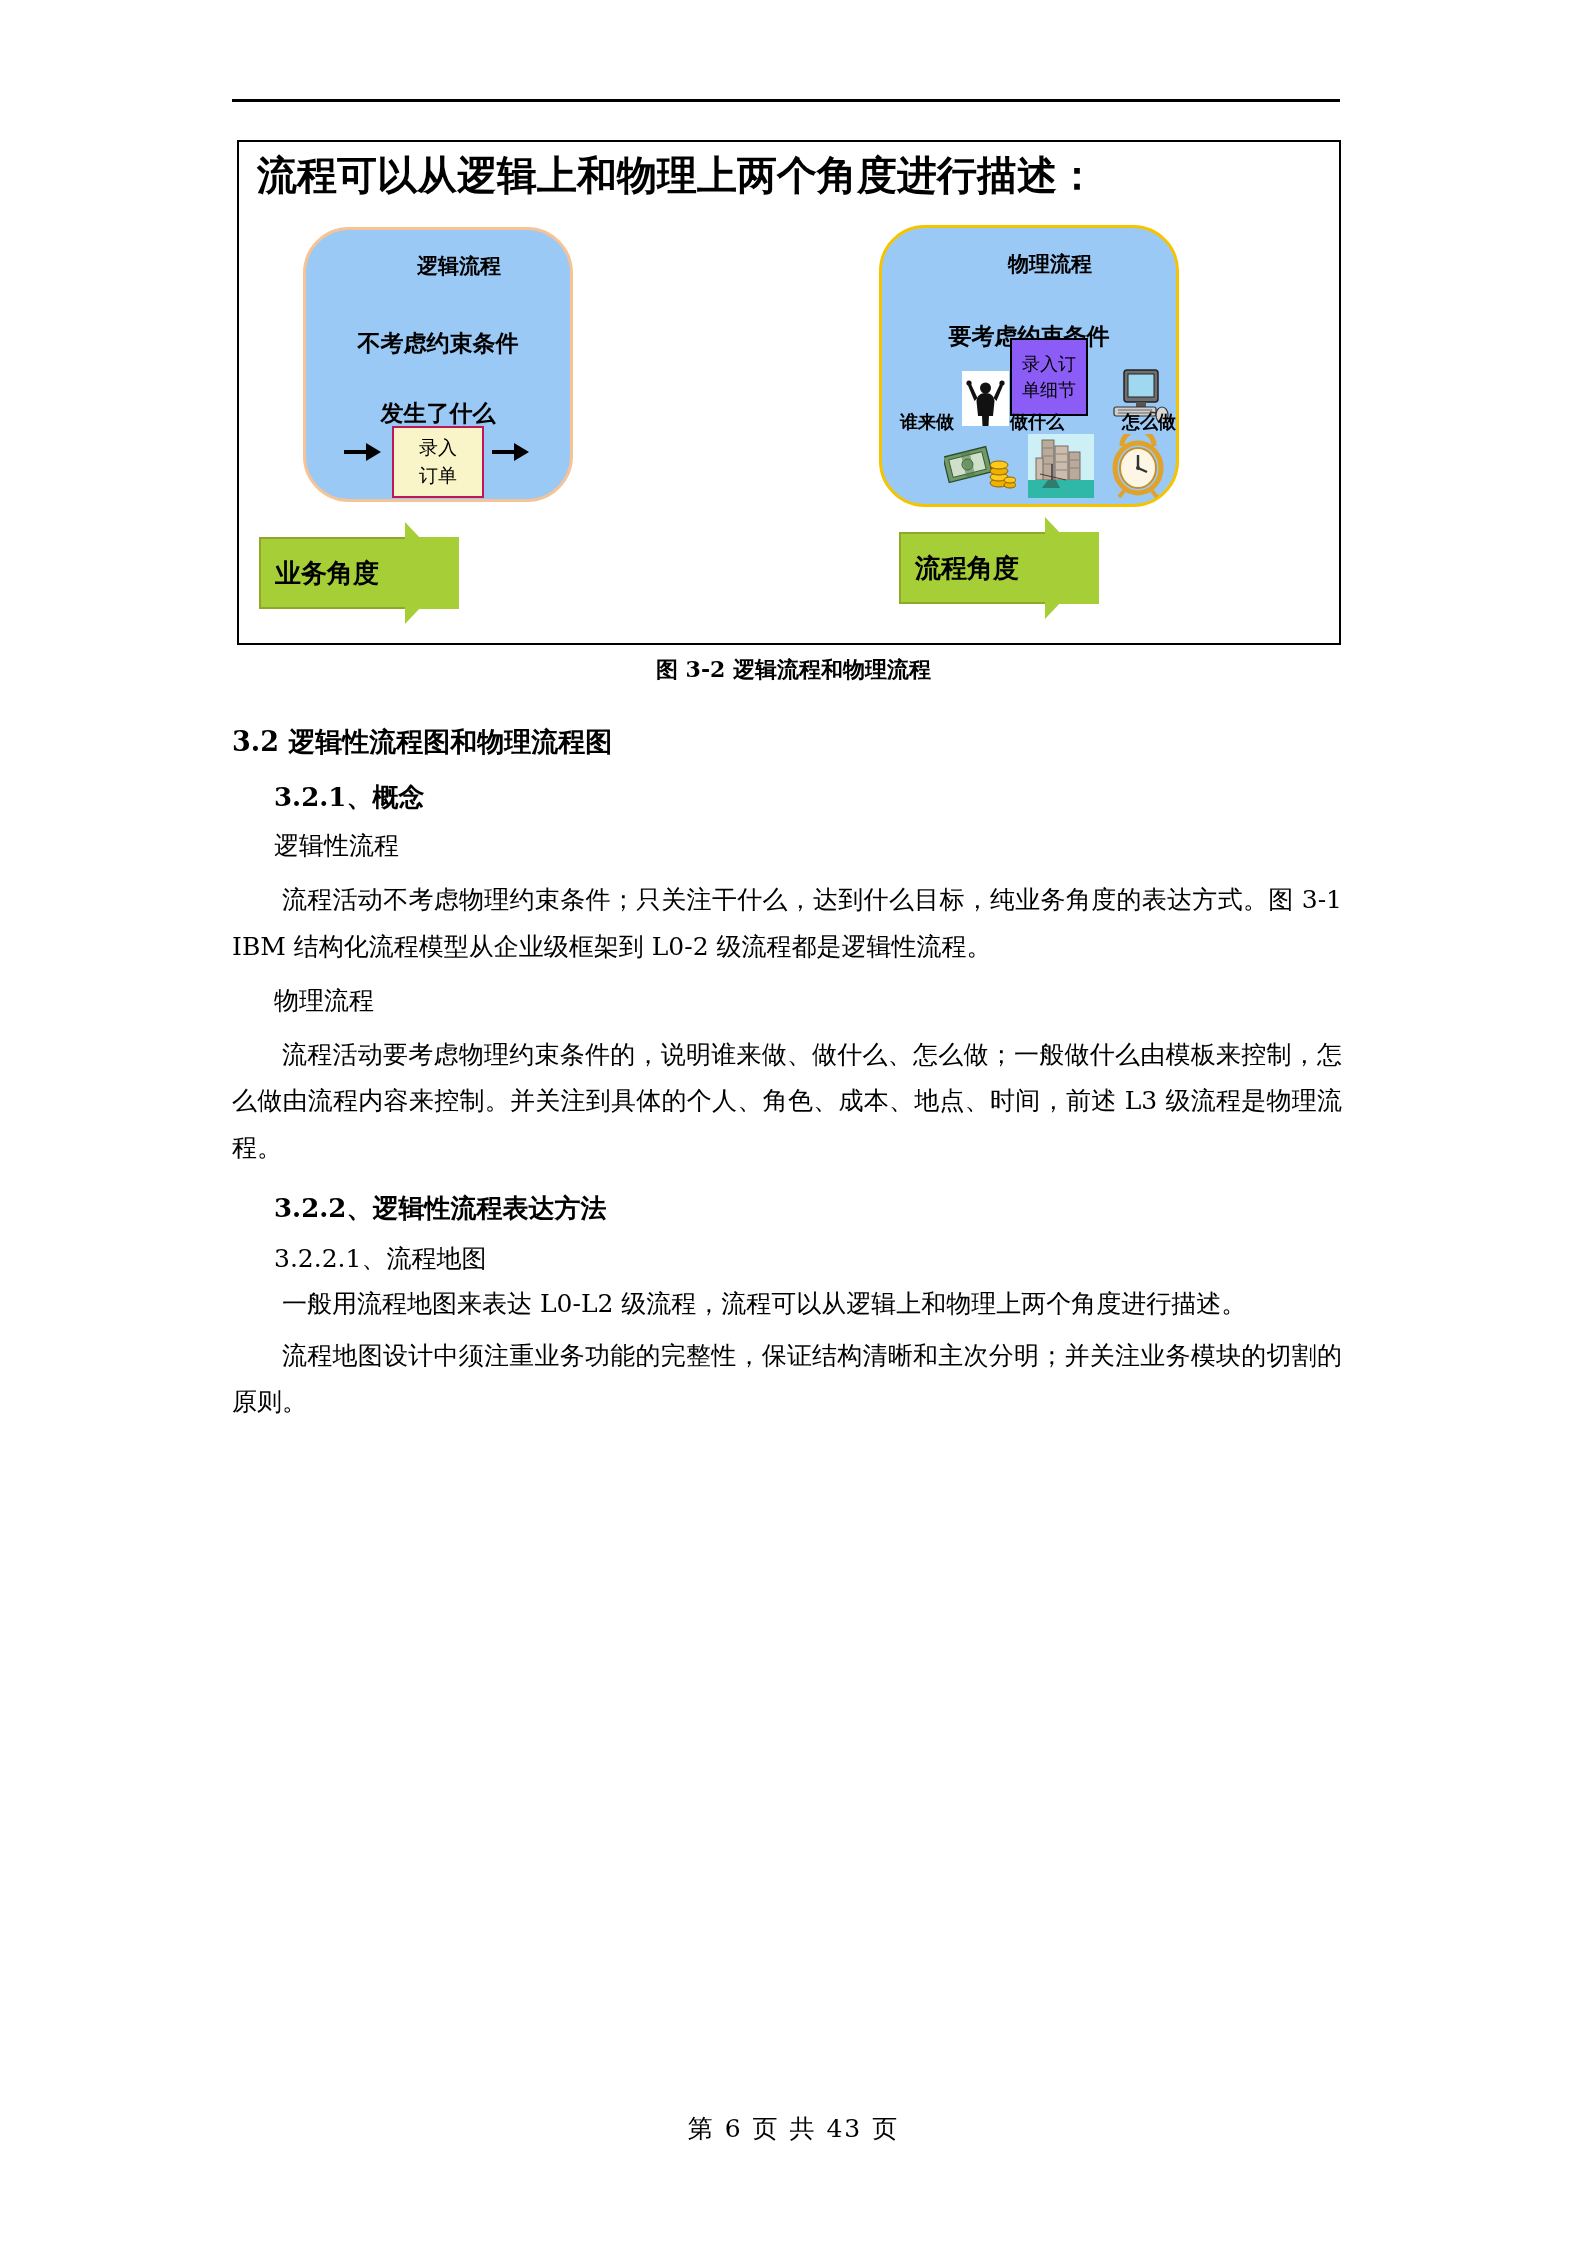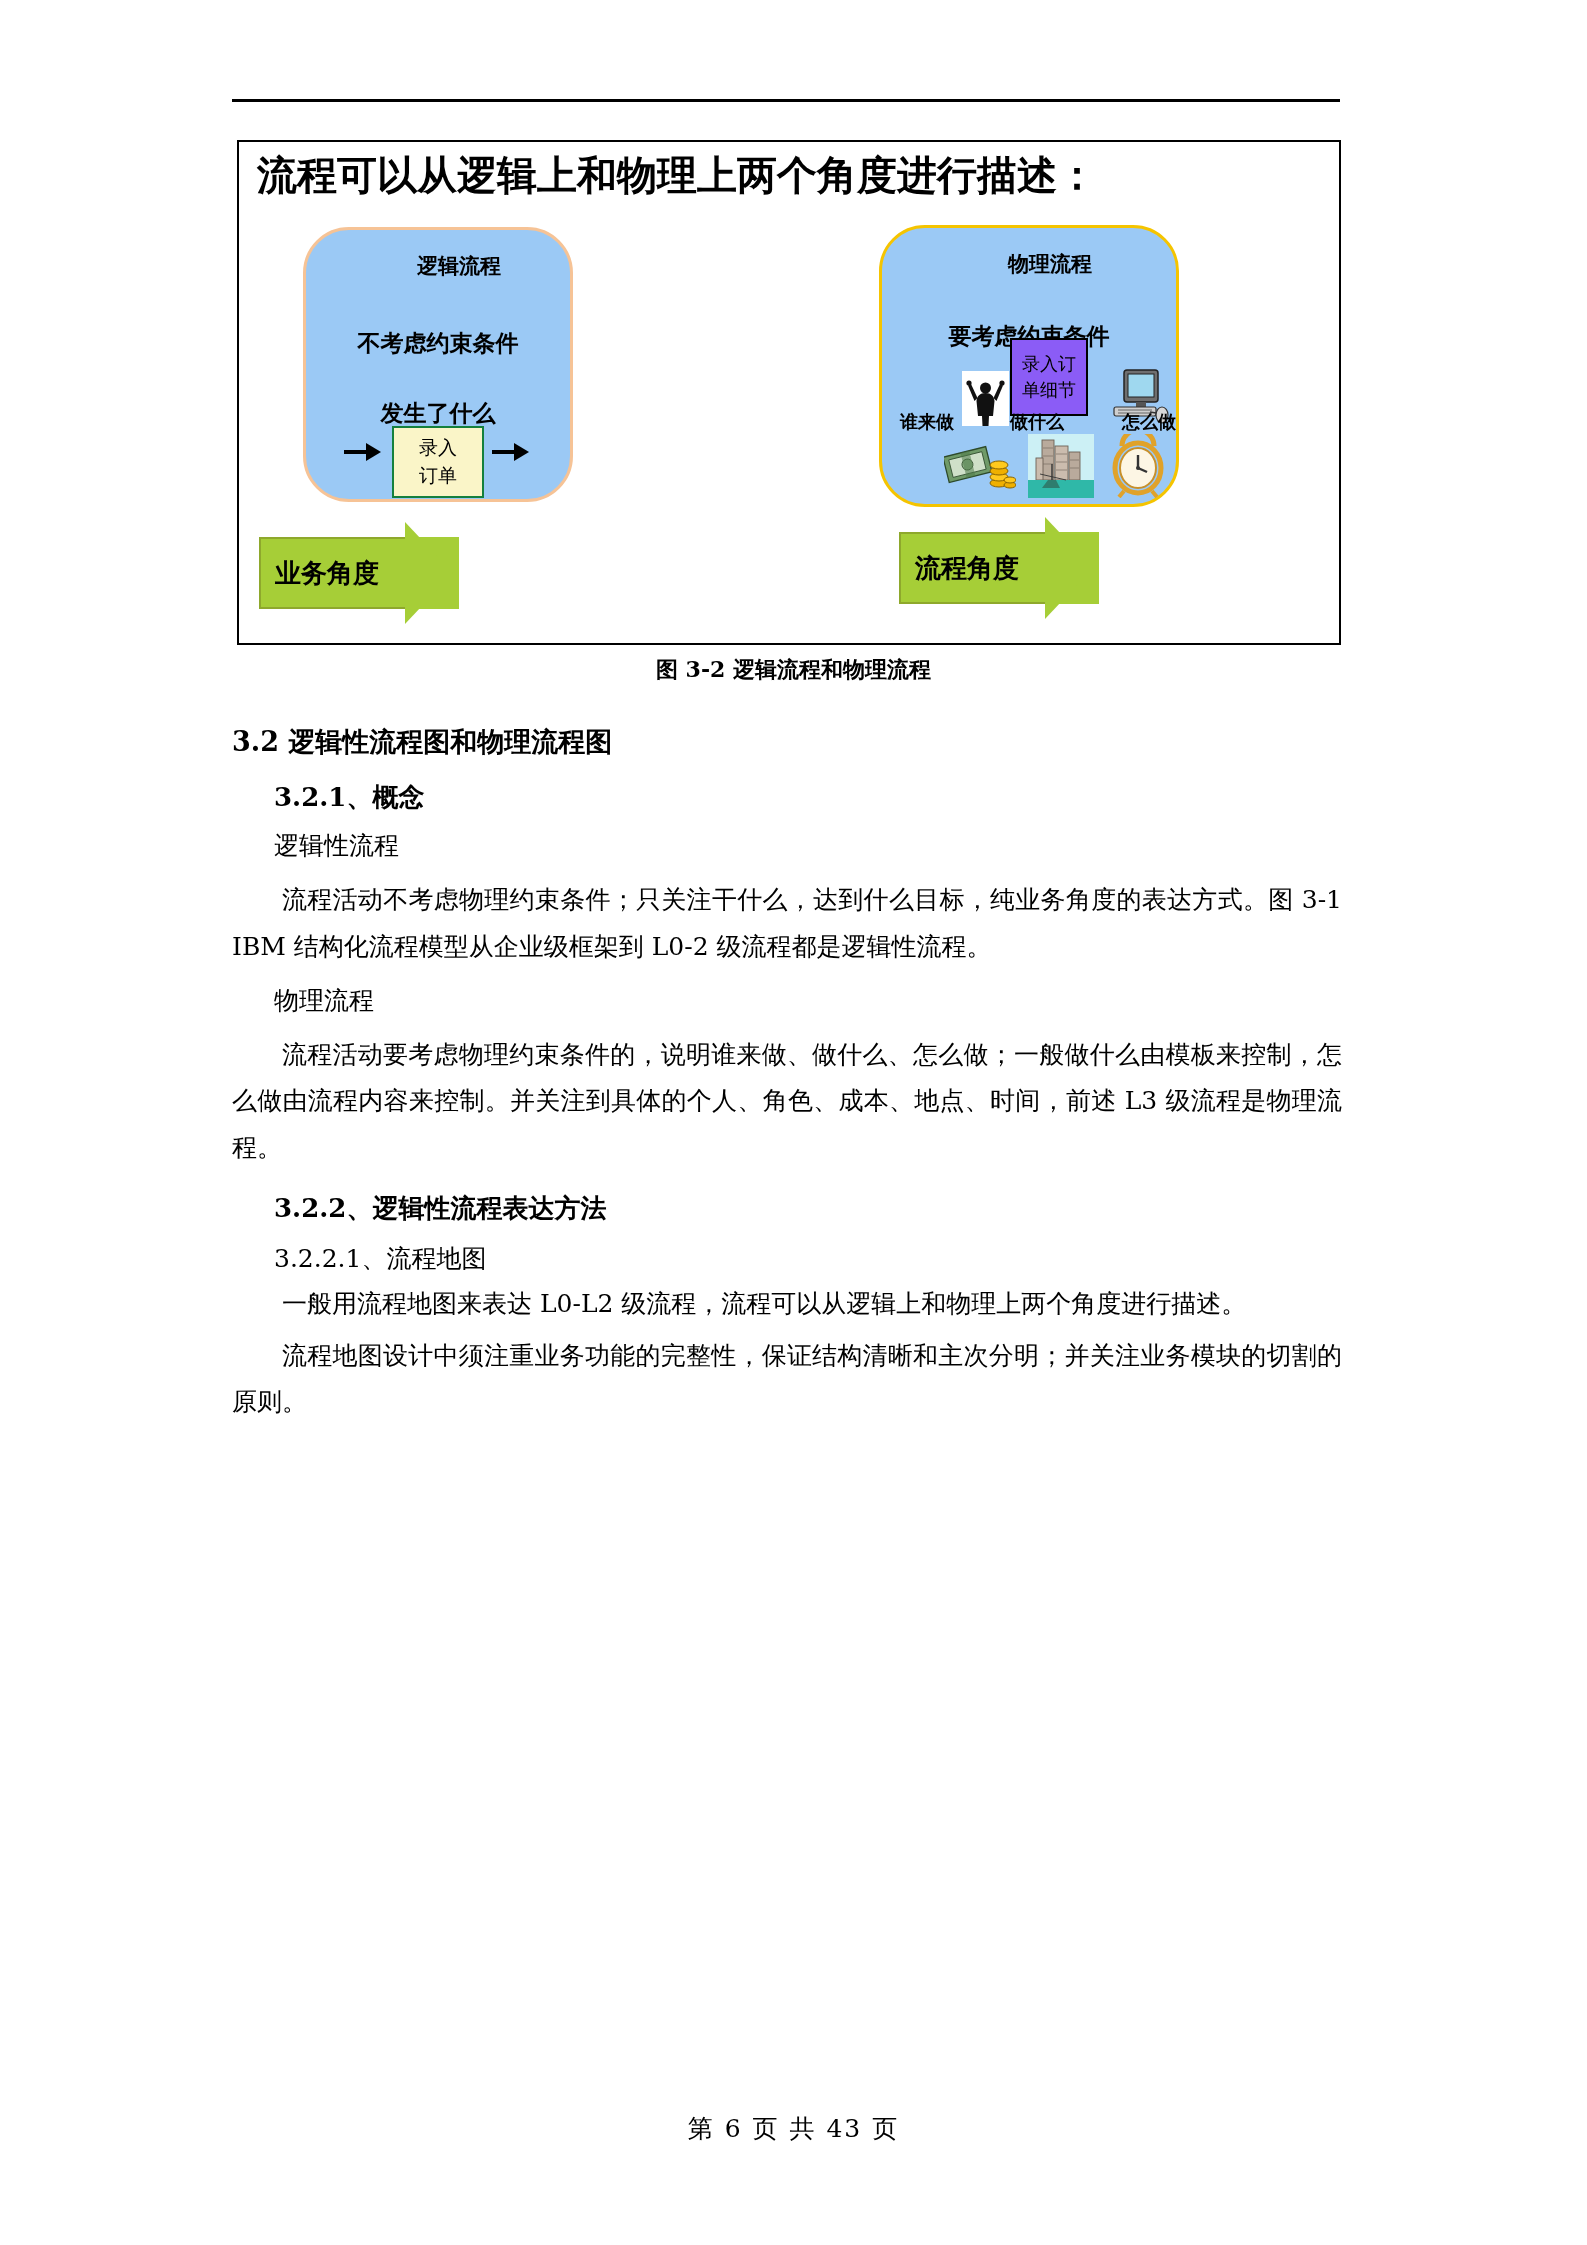--- a/index.html
+++ b/index.html
@@ -147,21 +147,21 @@
   .flow-arrow.left { left: 0px; }
   .flow-arrow.right { left: 148px; }
 
   .flow-box {
     position: absolute;
     left: 48px;
     top: 0px;
     width: 92px;
     height: 72px;
     background: #FAF5C8;
-    border: 2px solid #15803d;
+    border: 2px solid #be185d;
     box-sizing: border-box;
     display: flex;
     flex-direction: column;
     align-items: center;
     justify-content: center;
     font-family: "DejaVu Serif", "Liberation Serif", serif;
     font-size: 19px;
     line-height: 1.45;
   }
 

